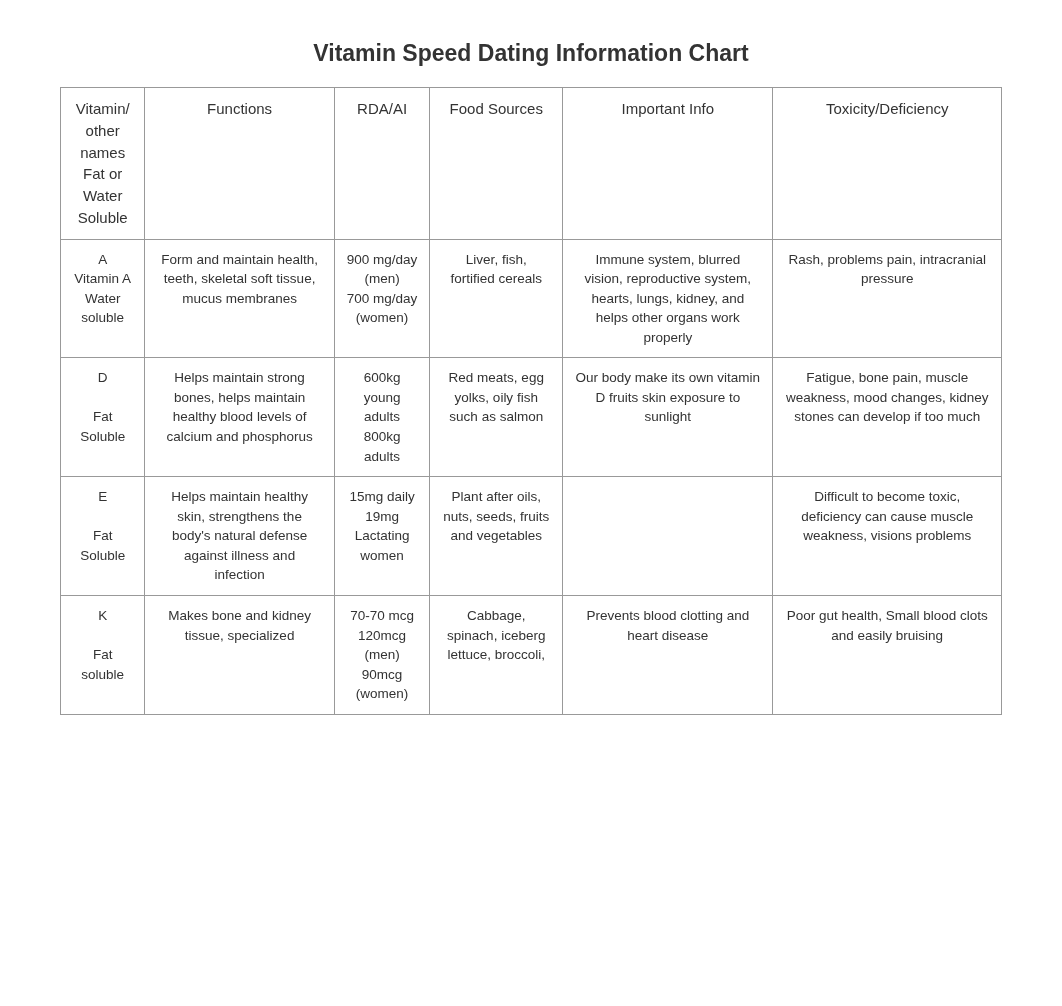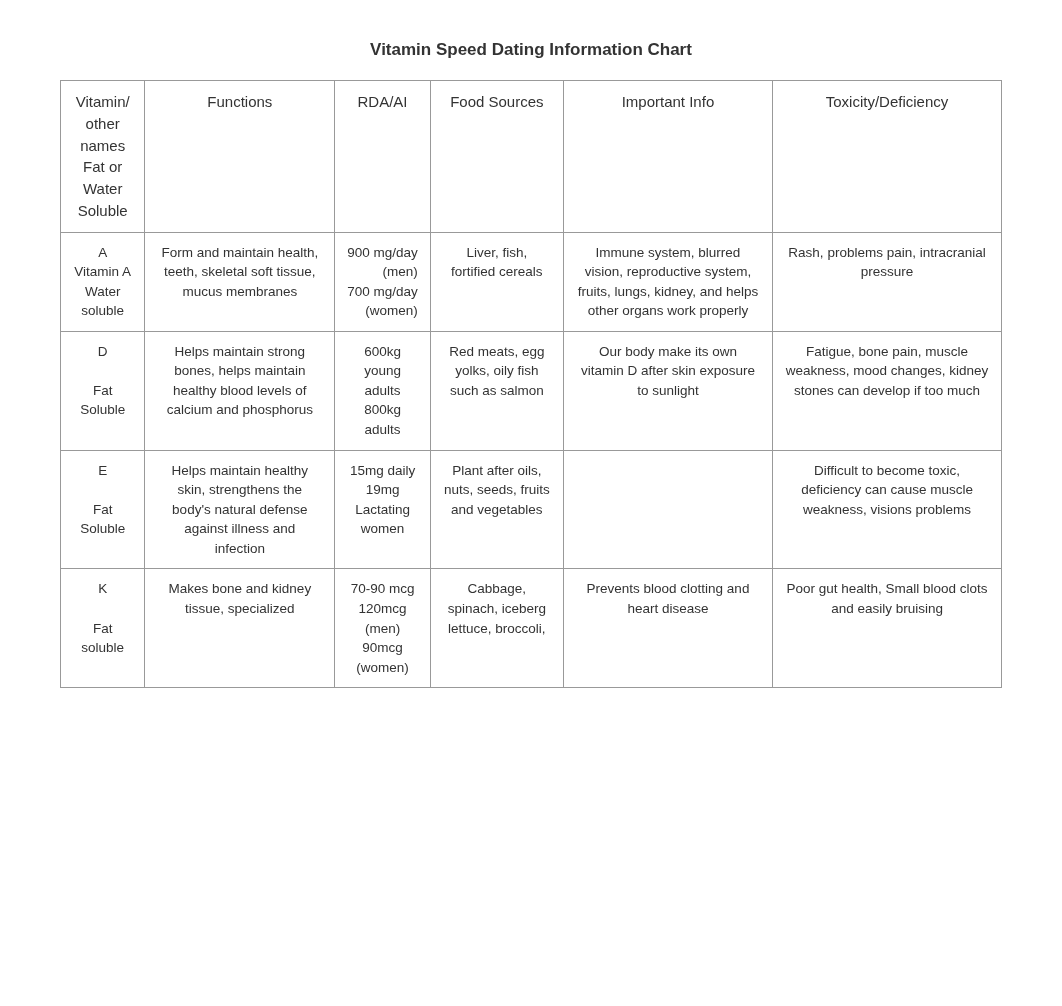--- a/index.html
+++ b/index.html
@@ -6,21 +6,21 @@
     body {
       background: #ffffff;
       font-family: Arial, sans-serif;
       font-size: 14px;
       display: flex;
       flex-direction: column;
       align-items: center;
       padding: 40px 20px;
     }
     .page-title {
-      font-size: 17px;
+      font-size: 23px;
       color: #333;
       margin-bottom: 20px;
     }
     .chart-table {
       border-collapse: collapse;
       width: 942px;
       border: 1px solid #999;
     }
     .chart-table th, .chart-table td {
       border: 1px solid #999;
@@ -57,54 +57,54 @@
       <th><span>Important Info</span></th>
       <th><span>Toxicity/Deficiency</span></th>
     </tr>
   </thead>
   <tbody id="table-body">
   <tr>
         <td style="white-space: pre-line;">A
 Vitamin A
 Water soluble</td>
         <td>Form and maintain health, teeth, skeletal soft tissue, mucus membranes</td>
-        <td style="white-space: pre-line; text-align: right;">900 mg/day (men)
+        <td style="white-space: pre-line;">900 mg/day (men)
 700 mg/day (women)</td>
         <td>Liver, fish, fortified cereals</td>
-        <td>Immune system, blurred vision, reproductive system, fruits, lungs, kidney, and helps other organs work properly</td>
+        <td>Immune system, blurred vision, reproductive system, hearts, lungs, kidney, and helps other organs work properly</td>
         <td>Rash, problems pain, intracranial pressure</td>
       </tr>
       <tr>
         <td style="white-space: pre-line;">D
 
 Fat Soluble</td>
         <td>Helps maintain strong bones, helps maintain healthy blood levels of calcium and phosphorus</td>
         <td style="white-space: pre-line;">600kg young adults
 800kg adults</td>
         <td>Red meats, egg yolks, oily fish such as salmon</td>
-        <td>Our body make its own vitamin D after skin exposure to sunlight</td>
+        <td>Our body make its own vitamin D fruits skin exposure to sunlight</td>
         <td>Fatigue, bone pain, muscle weakness, mood changes, kidney stones can develop if too much</td>
       </tr>
       <tr>
         <td style="white-space: pre-line;">E
 
 Fat Soluble</td>
         <td>Helps maintain healthy skin, strengthens the body's natural defense against illness and infection</td>
         <td style="white-space: pre-line; text-align: center;">15mg daily
 19mg Lactating women</td>
         <td>Plant after oils, nuts, seeds, fruits and vegetables</td>
         <td></td>
         <td>Difficult to become toxic, deficiency can cause muscle weakness, visions problems</td>
       </tr>
       <tr>
         <td style="white-space: pre-line;">K
 
 Fat soluble</td>
         <td>Makes bone and kidney tissue, specialized</td>
-        <td style="white-space: pre-line;">70-90 mcg
+        <td style="white-space: pre-line;">70-70 mcg
 120mcg (men)
 90mcg (women)</td>
         <td>Cabbage, spinach, iceberg lettuce, broccoli,</td>
         <td>Prevents blood clotting and heart disease</td>
         <td>Poor gut health, Small blood clots and easily bruising</td>
       </tr>
     </tbody>
 </table>
 
 </body></html>

